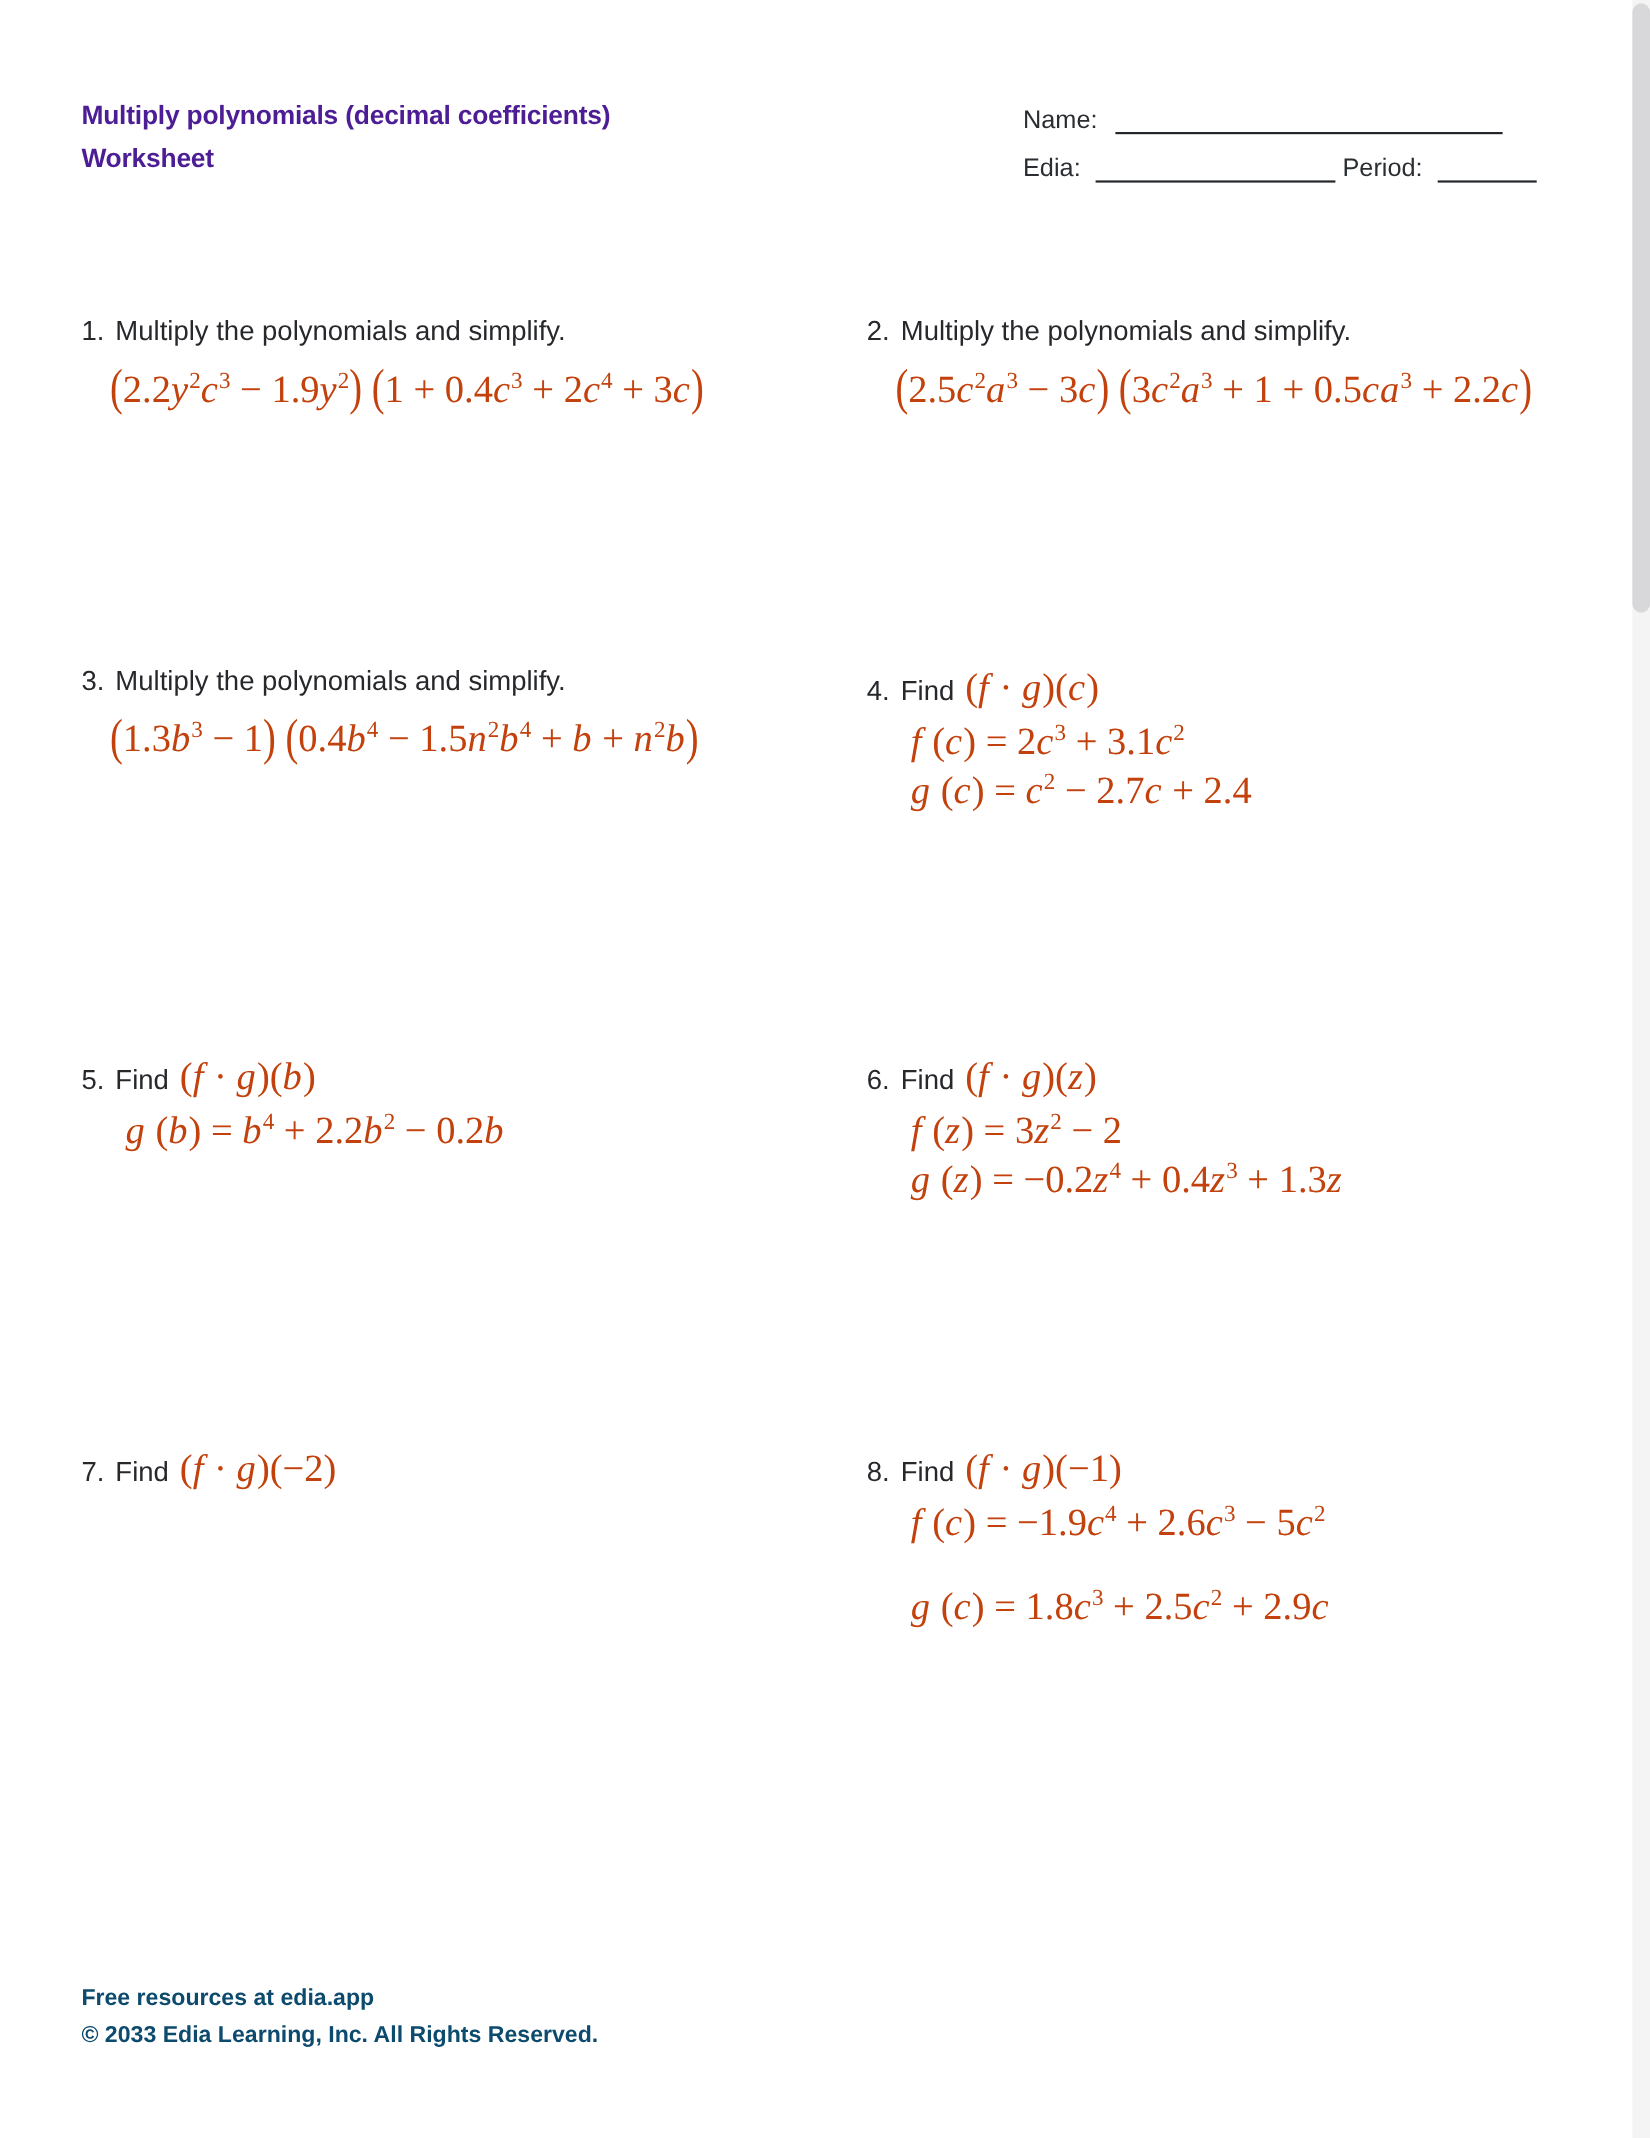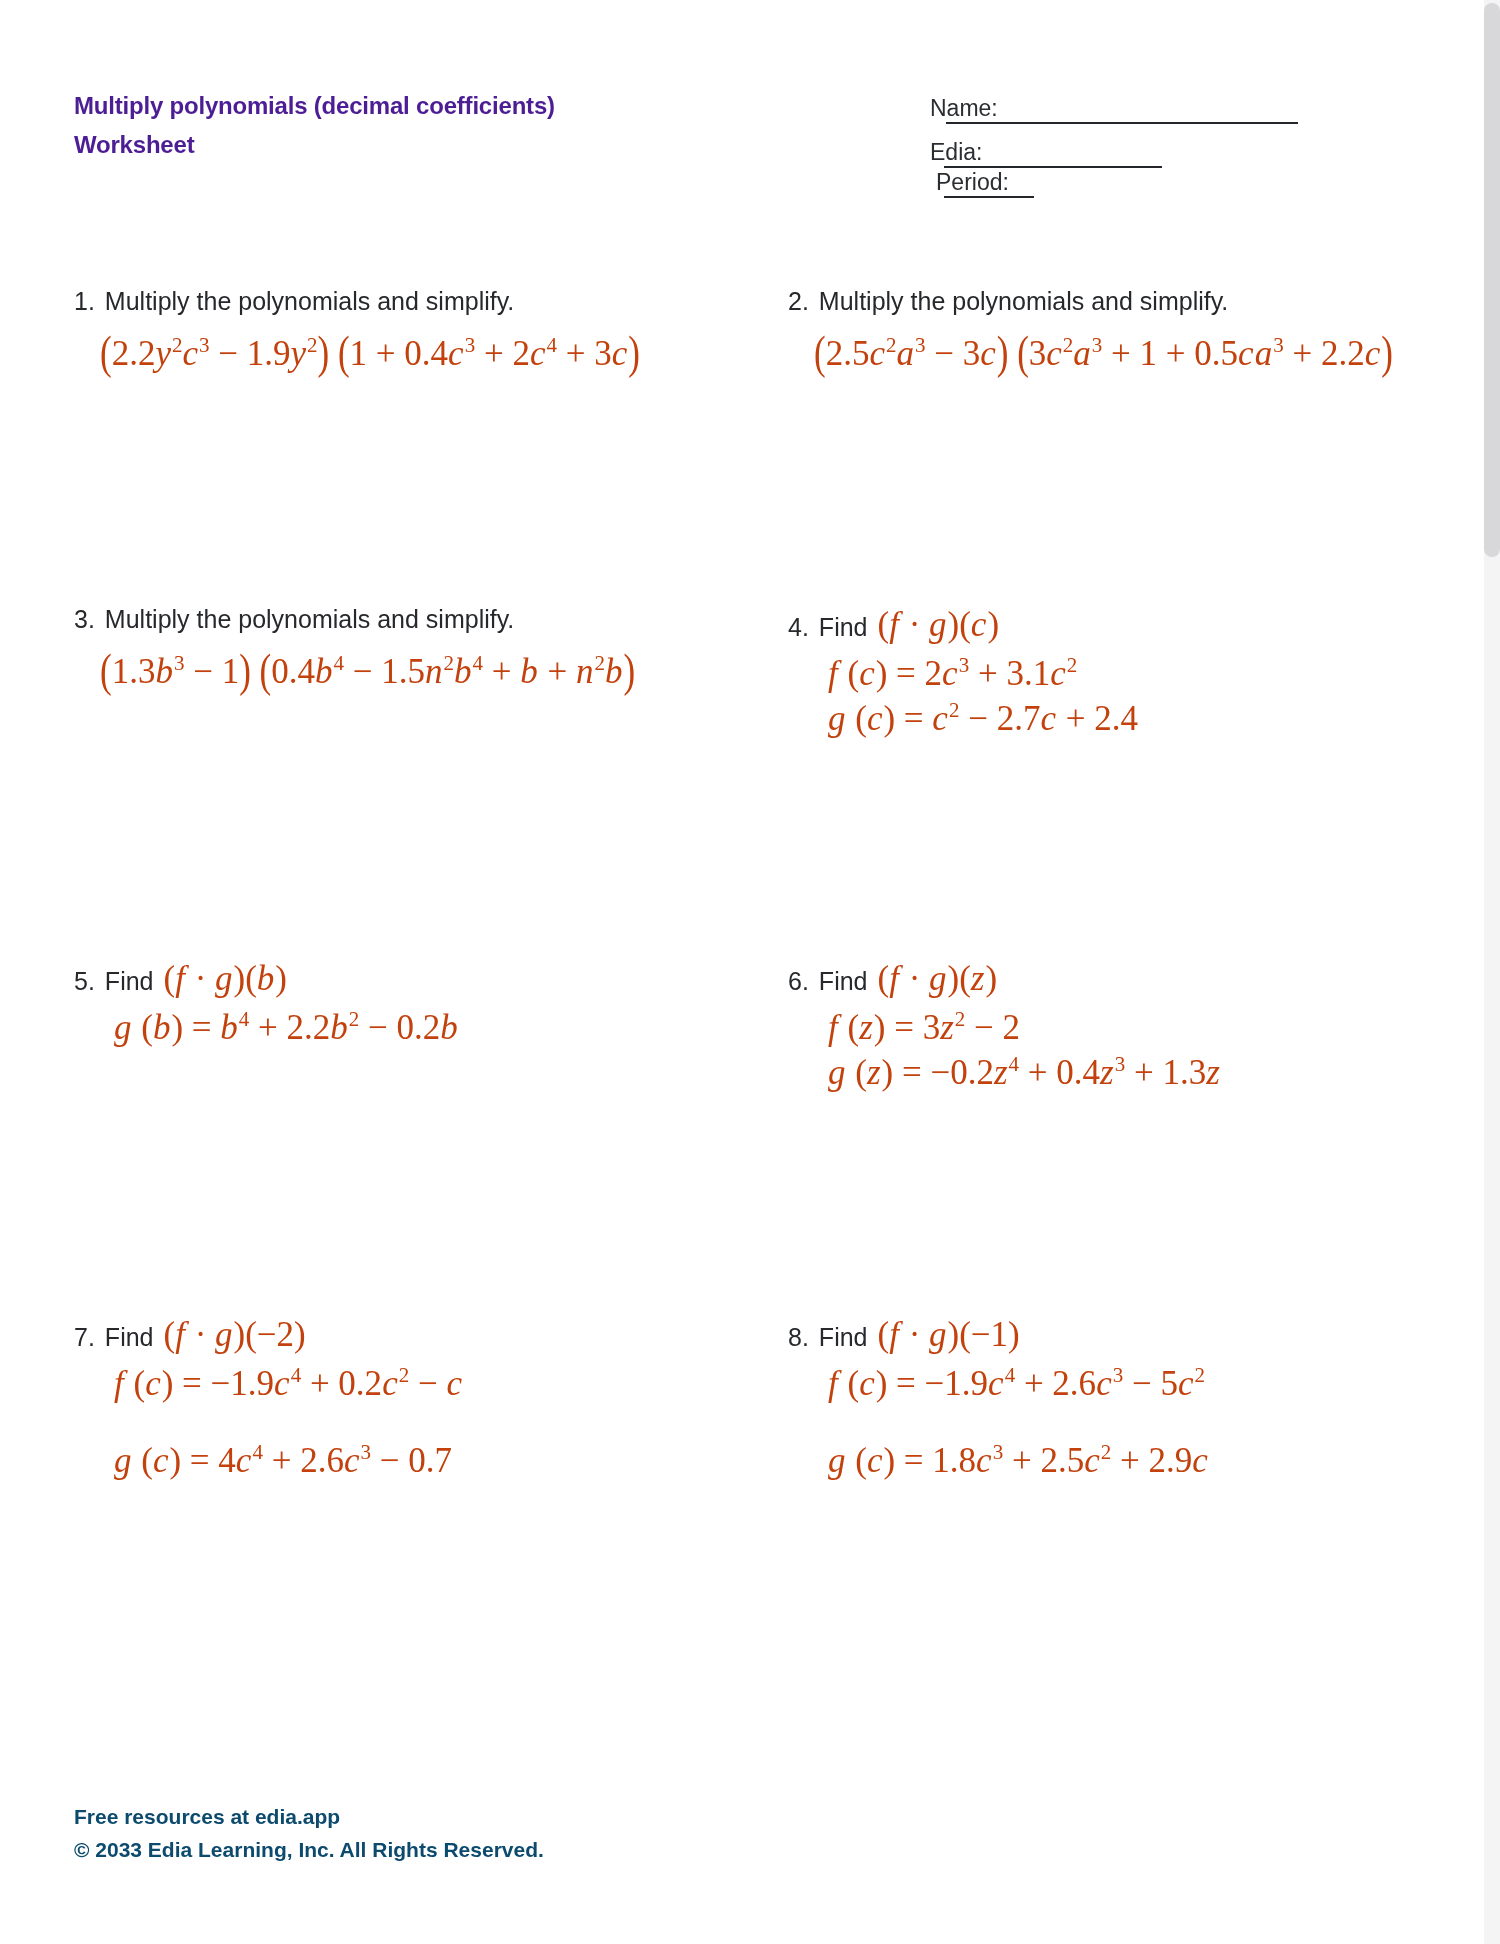--- a/index.html
+++ b/index.html
@@ -5,21 +5,21 @@
   html,body { margin:0; padding:0; background:#ffffff; }
   .page {
     position:relative; width:1500px; height:1944px; background:#ffffff;
     overflow:hidden; font-family:"Liberation Sans", sans-serif; color:#26282c;
   }
 
   
   .title-block { position:absolute; left:74px; top:86px; font-weight:bold;
     font-size:24px; line-height:39px; color:#4c1d95; letter-spacing:-0.2px; }
   .fields { position:absolute; left:930px; top:94px; font-size:23px; color:#2a2d31; }
-  .frow { display:flex; height:28px; margin-bottom:16px;flex-direction:column; }
+  .frow { display:flex; align-items:flex-end; height:28px; margin-bottom:16px; }
   .flabel { line-height:28px; white-space:nowrap; }
   .fline { display:inline-block; border-bottom:2.5px solid #23262b; height:26px; }
   .fline.name { width:352px; margin-left:16px; }
   .fline.date { width:218px; margin-left:14px; }
   .flabel.period { margin-left:6px; }
   .fline.period { width:90px; margin-left:14px; }
 
   
   .problem { position:absolute; width:700px; }
   .phead { display:flex; align-items:baseline; gap:10px; font-size:25px;
@@ -141,24 +141,20 @@
       <div class="mline"><i>g</i> <span class="pr">(</span><i>z</i><span class="pr">)</span> = −0.2<i>z</i><sup>4</sup> + 0.4<i>z</i><sup>3</sup> + 1.3<i>z</i></div>
     </div>
   </section>
 
   <section class="problem p7">
     <div class="phead">
       <span>7.</span>
       <span>Find</span>
       <span class="pmath"><span class="pr">(</span><i>f</i> · <i>g</i><span class="pr">)</span><span class="pr">(</span>−2<span class="pr">)</span></span>
     </div>
-    <div class="plines fg spread">
-      <div class="mline"><i>f</i> <span class="pr">(</span><i>c</i><span class="pr">)</span> = −1.9<i>c</i><sup>4</sup> + 0.2<i>c</i><sup>2</sup> − <i>c</i></div>
-      <div class="mline"><i>g</i> <span class="pr">(</span><i>c</i><span class="pr">)</span> = 4<i>c</i><sup>4</sup> + 2.6<i>c</i><sup>3</sup> − 0.7</div>
-    </div>
   </section>
 
   <section class="problem p8">
     <div class="phead">
       <span>8.</span>
       <span>Find</span>
       <span class="pmath"><span class="pr">(</span><i>f</i> · <i>g</i><span class="pr">)</span><span class="pr">(</span>−1<span class="pr">)</span></span>
     </div>
     <div class="plines fg spread">
       <div class="mline"><i>f</i> <span class="pr">(</span><i>c</i><span class="pr">)</span> = −1.9<i>c</i><sup>4</sup> + 2.6<i>c</i><sup>3</sup> − 5<i>c</i><sup>2</sup></div>

